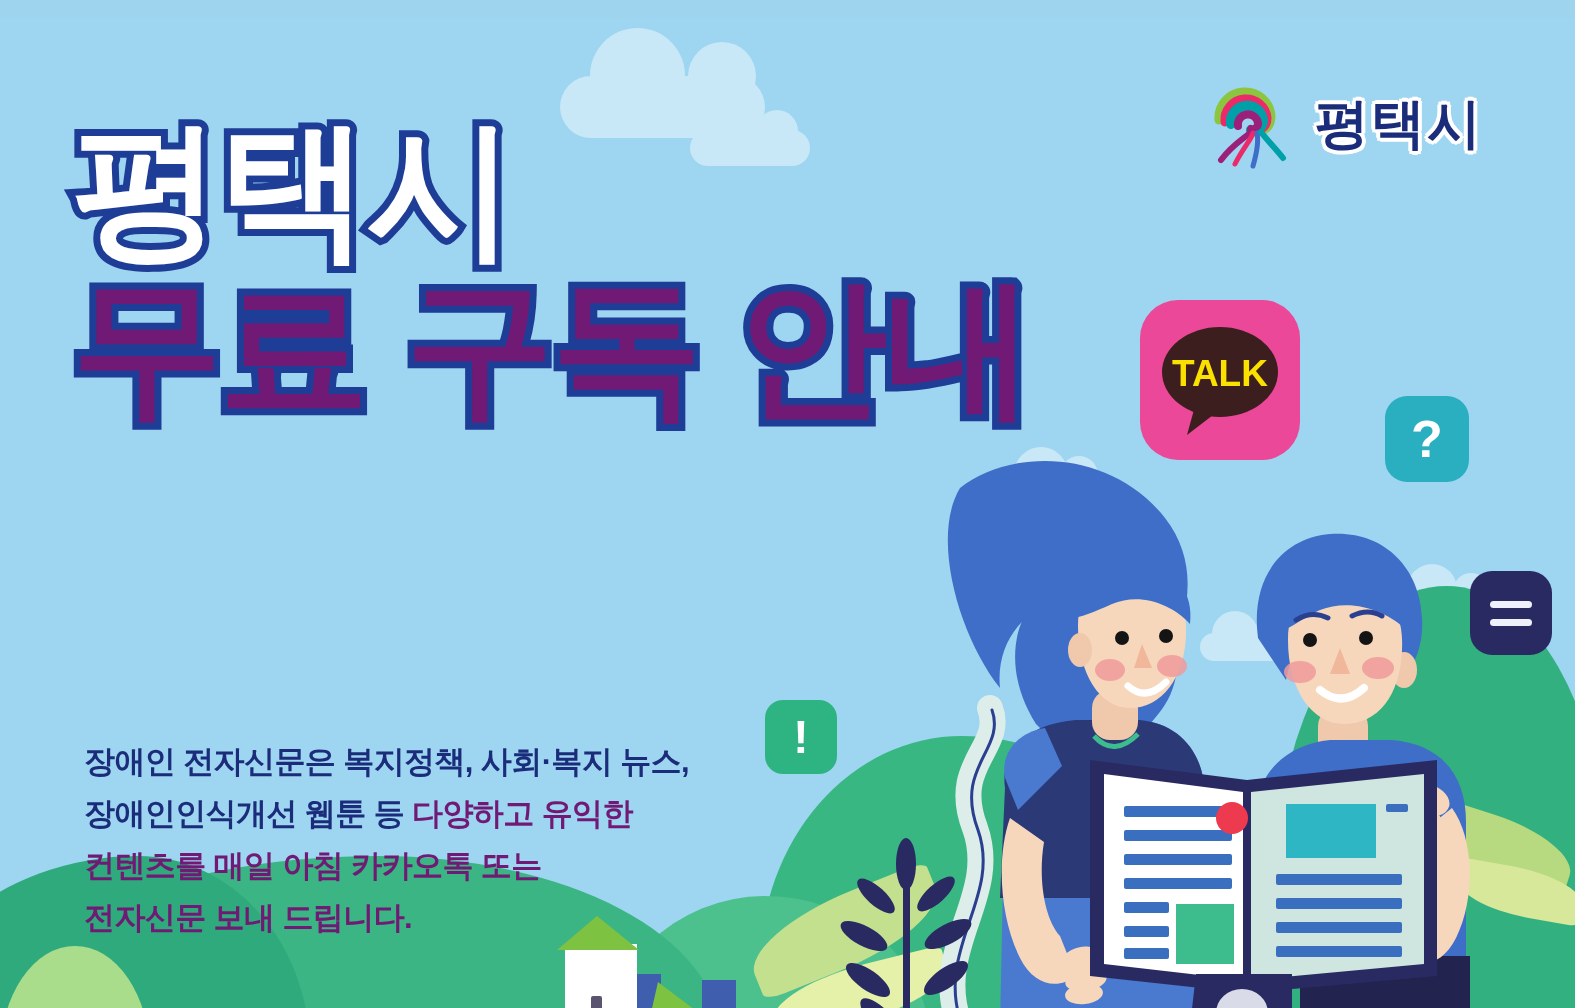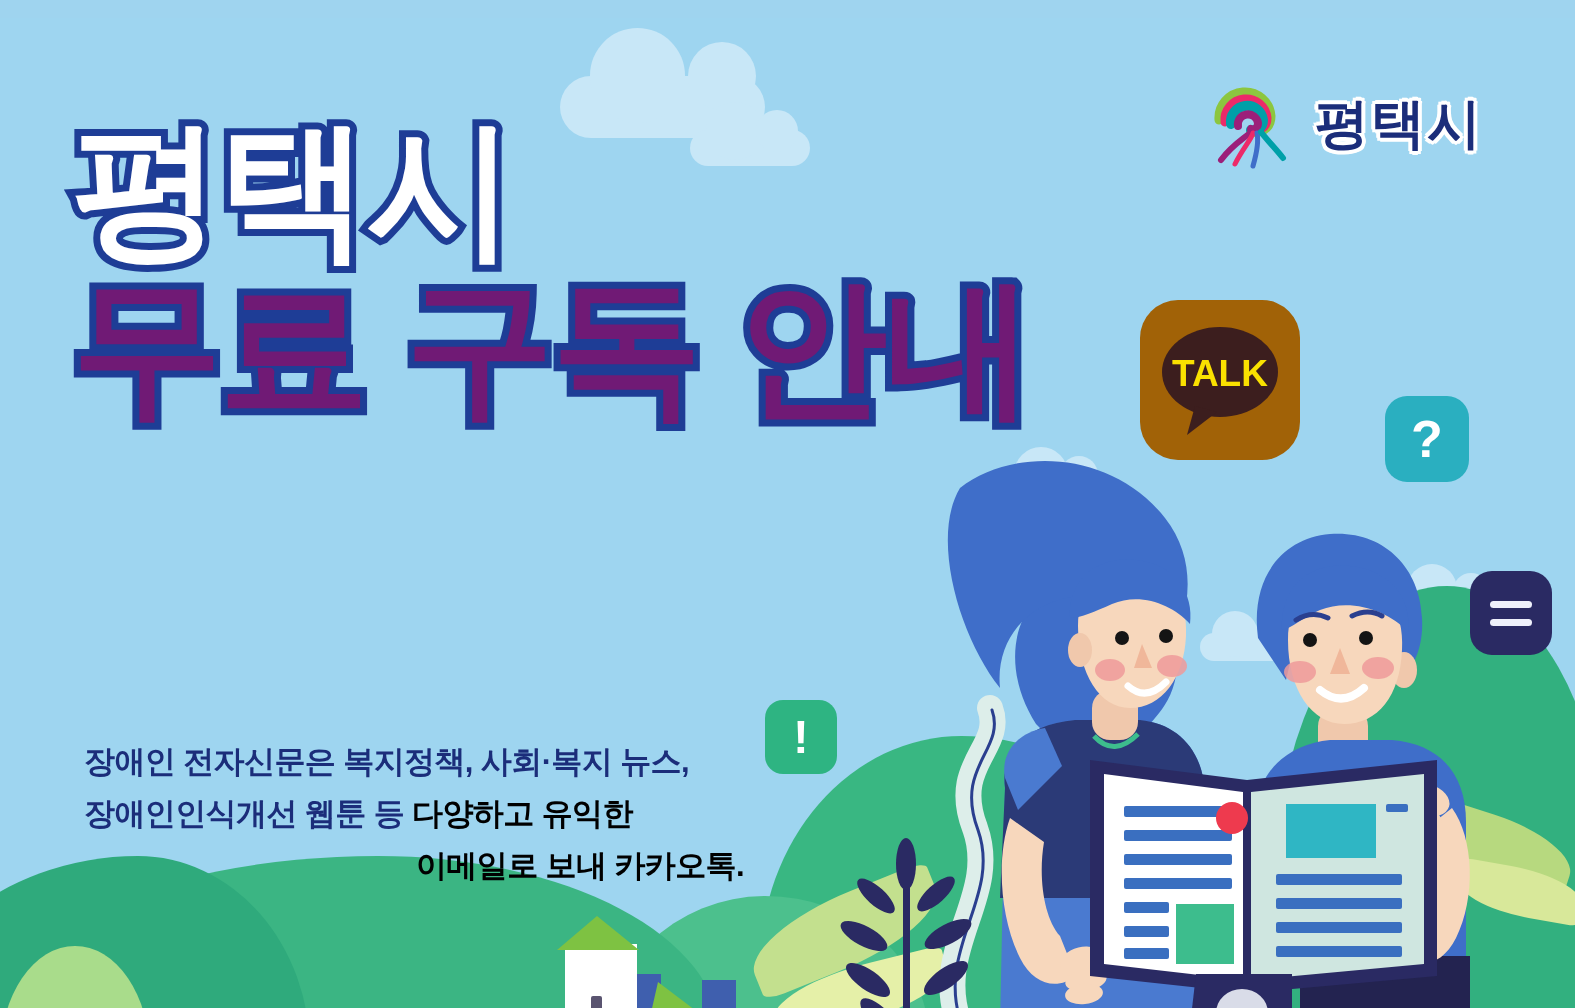--- a/index.html
+++ b/index.html
@@ -126,38 +126,38 @@
     -webkit-text-stroke:14px #1e3d96;
     paint-order:stroke fill;
   }
 
   
   .body-copy{
     position:absolute;left:84px;top:718px;width:660px;
     font-size:31px;line-height:52px;font-weight:700;color:#1b2d7a;
     letter-spacing:-0.6px;
   }
-  .body-copy .strong{font-weight:900;color:#000000;text-align:right;}
+  .body-copy .strong{font-weight:900;color:#701a75;}
 
   
   .logo-wrap{
     position:absolute;right:92px;top:58px;display:flex;align-items:center;gap:14px;
   }
   .logo-text{
     font-size:54px;font-weight:900;color:#1b2d7a;letter-spacing:2px;
     text-shadow:
       -3px -3px 0 #fff, 3px -3px 0 #fff, -3px 3px 0 #fff, 3px 3px 0 #fff,
       0 -4px 0 #fff, 0 4px 0 #fff, -4px 0 0 #fff, 4px 0 0 #fff;
   }
 
   
   .app-icon{position:absolute;display:flex;align-items:center;justify-content:center;}
   .kakao{
     left:1140px;top:282px;width:160px;height:160px;
-    background:#a16207;border-radius:38px;
+    background:#ec4899;border-radius:38px;
   }
   .qmark{
     left:1385px;top:378px;width:84px;height:86px;
     background:#2aafc0;border-radius:22px;
     color:#fff;font-size:52px;font-weight:900;
   }
   .equals{
     left:1470px;top:553px;width:82px;height:84px;
     background:#2a2a63;border-radius:22px;
   }
@@ -344,21 +344,22 @@
   </svg>
 
   <div class="headline">
     <div class="h-line h1">평택시</div>
     <div class="h-line h3">무료 구독 안내</div>
   </div>
 
   <div class="body-copy">
     <div>장애인 전자신문은 복지정책, 사회·복지 뉴스,</div>
     <div><span>장애인인식개선 웹툰 등 </span><span class="strong">다양하고 유익한</span></div>
-    <div class="strong">이메일로 보내 카카오톡.</div>
+    <div class="strong">컨텐츠를  매일 아침 카카오톡 또는</div>
+    <div class="strong">전자신문 보내 드립니다.</div>
   </div>
 
   <div class="logo-wrap">
     <svg width="96" height="96" viewBox="0 0 96 96">
       <g stroke="#ffffff" stroke-width="3.5" fill="none">
         <path d="M14 44 A 26 26 0 0 1 66 40 C 66 54, 54 58, 46 56" stroke="#8cc63f" stroke-width="9" fill="none" stroke-linecap="round"></path>
         <path d="M20 46 A 21 21 0 0 1 62 42 C 62 53, 52 56, 46 55" stroke="#ec2a69" stroke-width="9" fill="none" stroke-linecap="round"></path>
         <path d="M26 48 A 16 16 0 0 1 58 44 C 58 53, 50 55, 46 54" stroke="#00a0a8" stroke-width="10" fill="none" stroke-linecap="round"></path>
         <path d="M33 50 A 10 10 0 0 1 53 47 C 53 53, 48 54, 46 53" stroke="#9c1f7a" stroke-width="8" fill="none" stroke-linecap="round"></path>
       </g>

